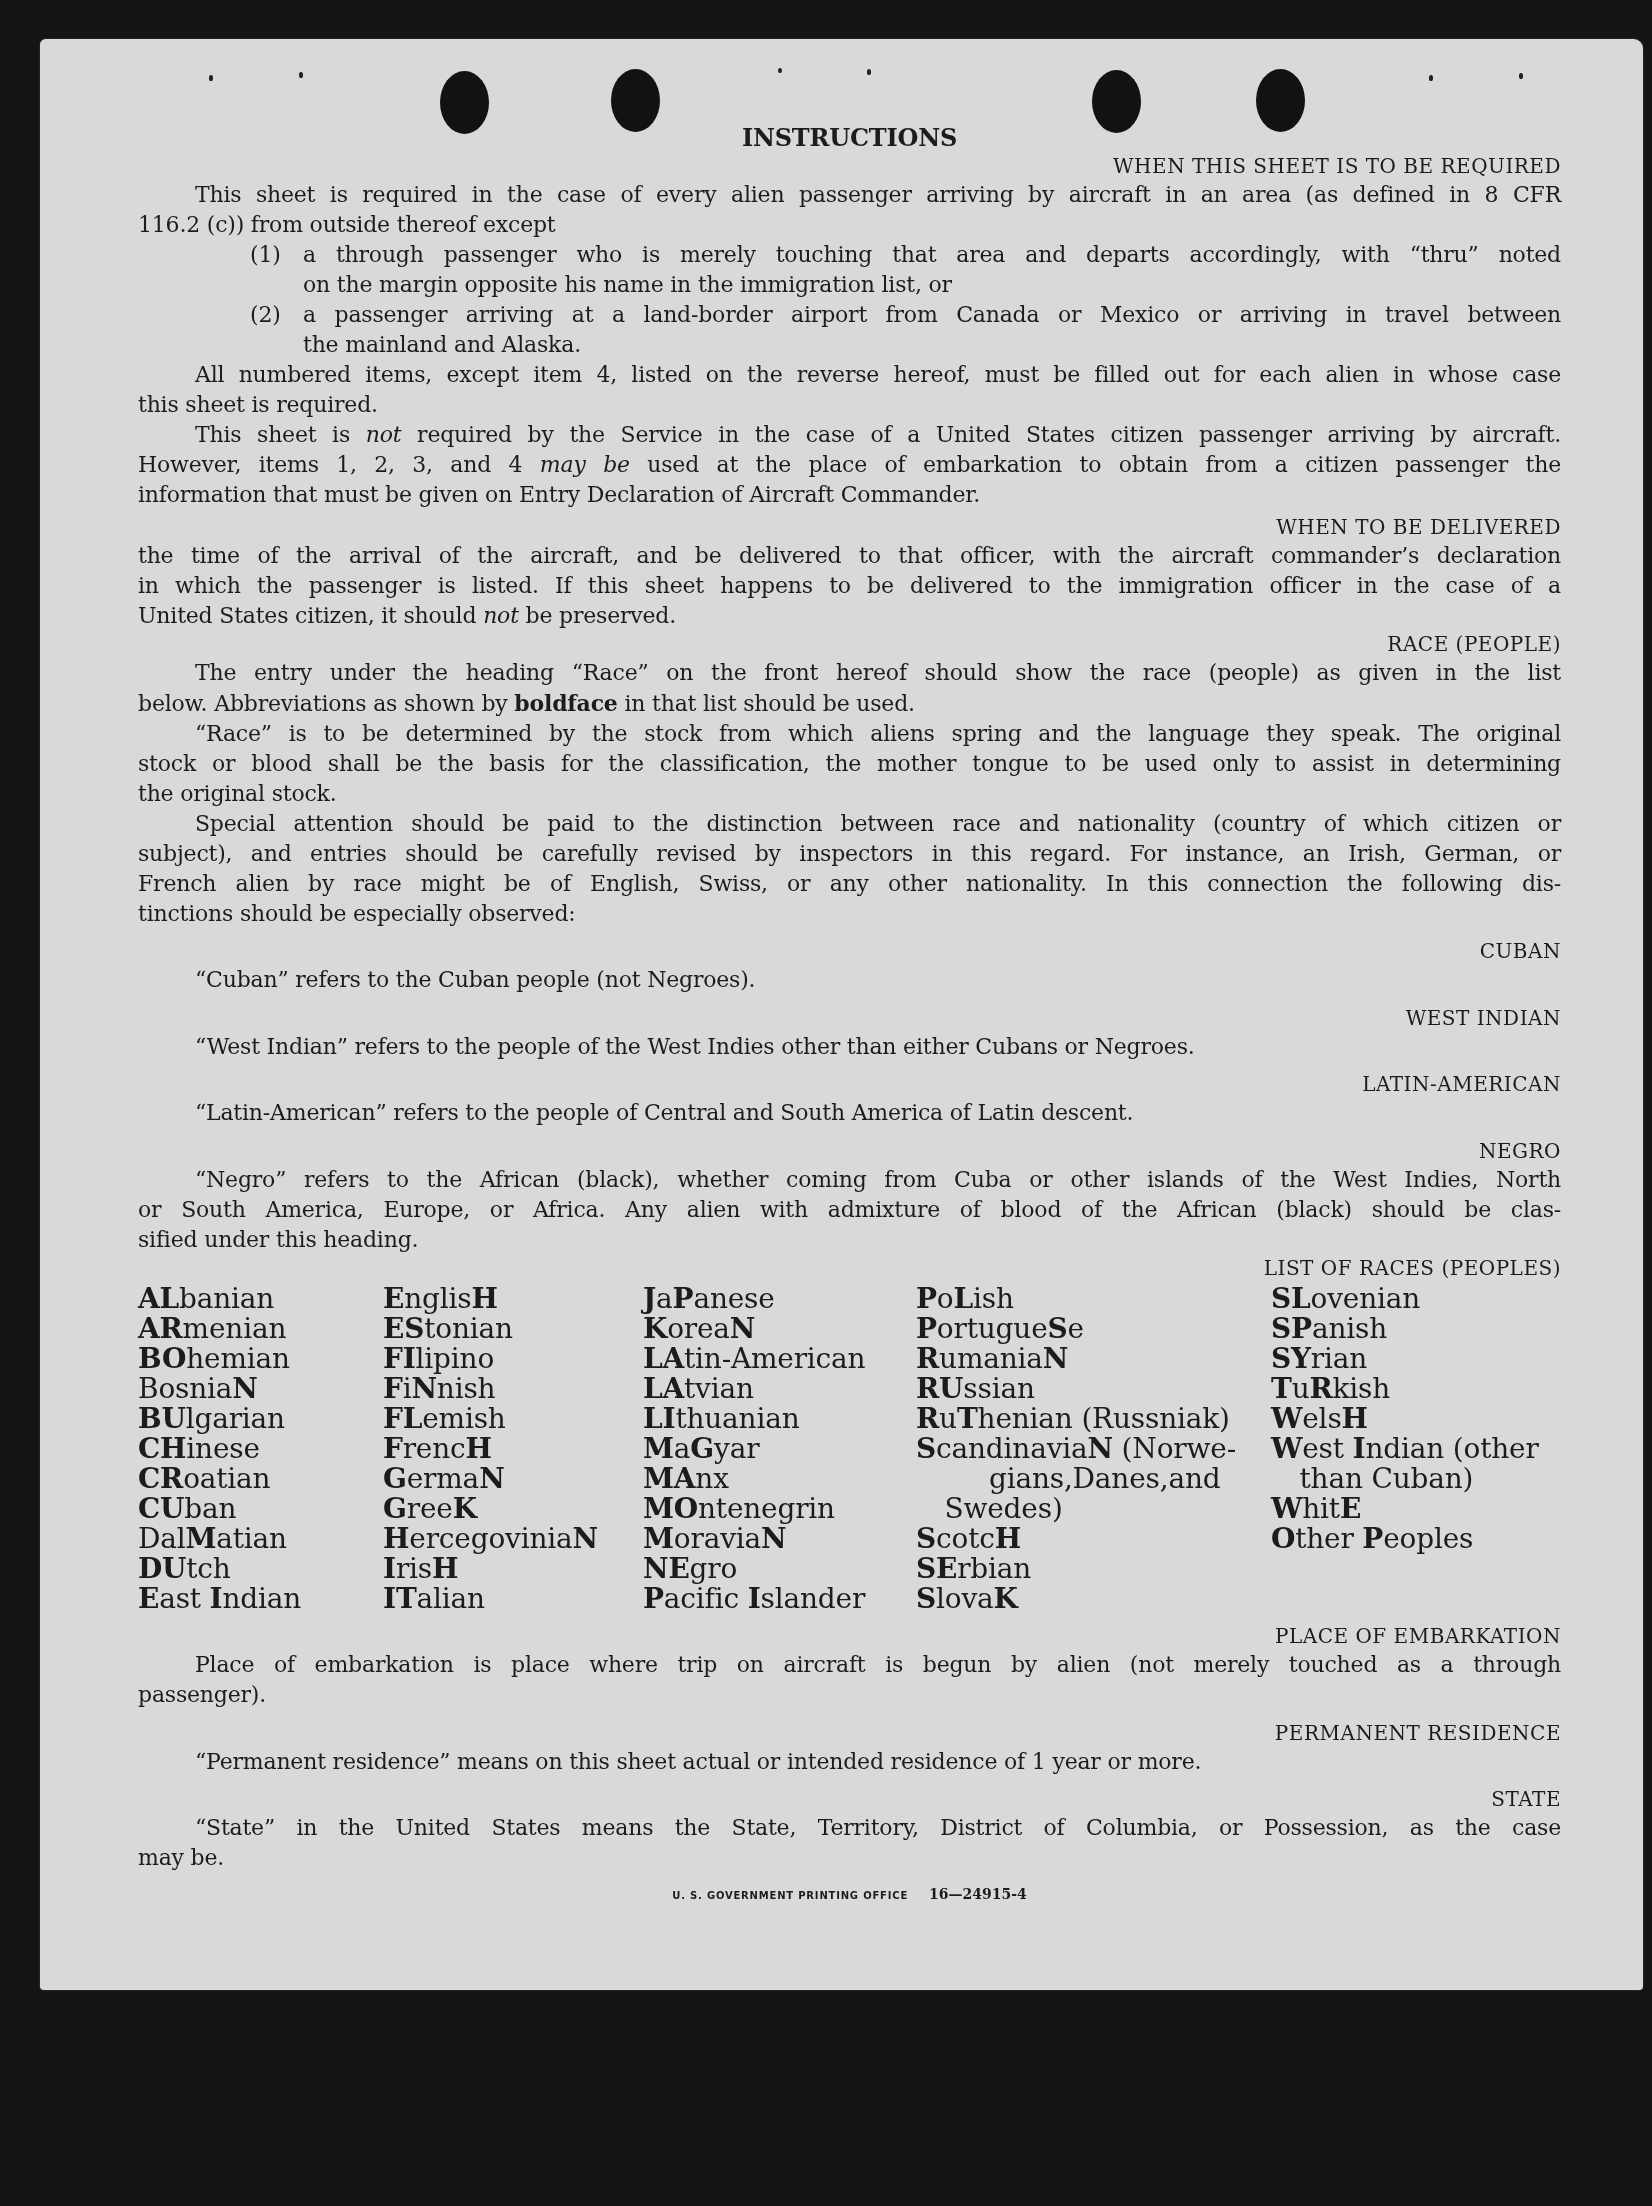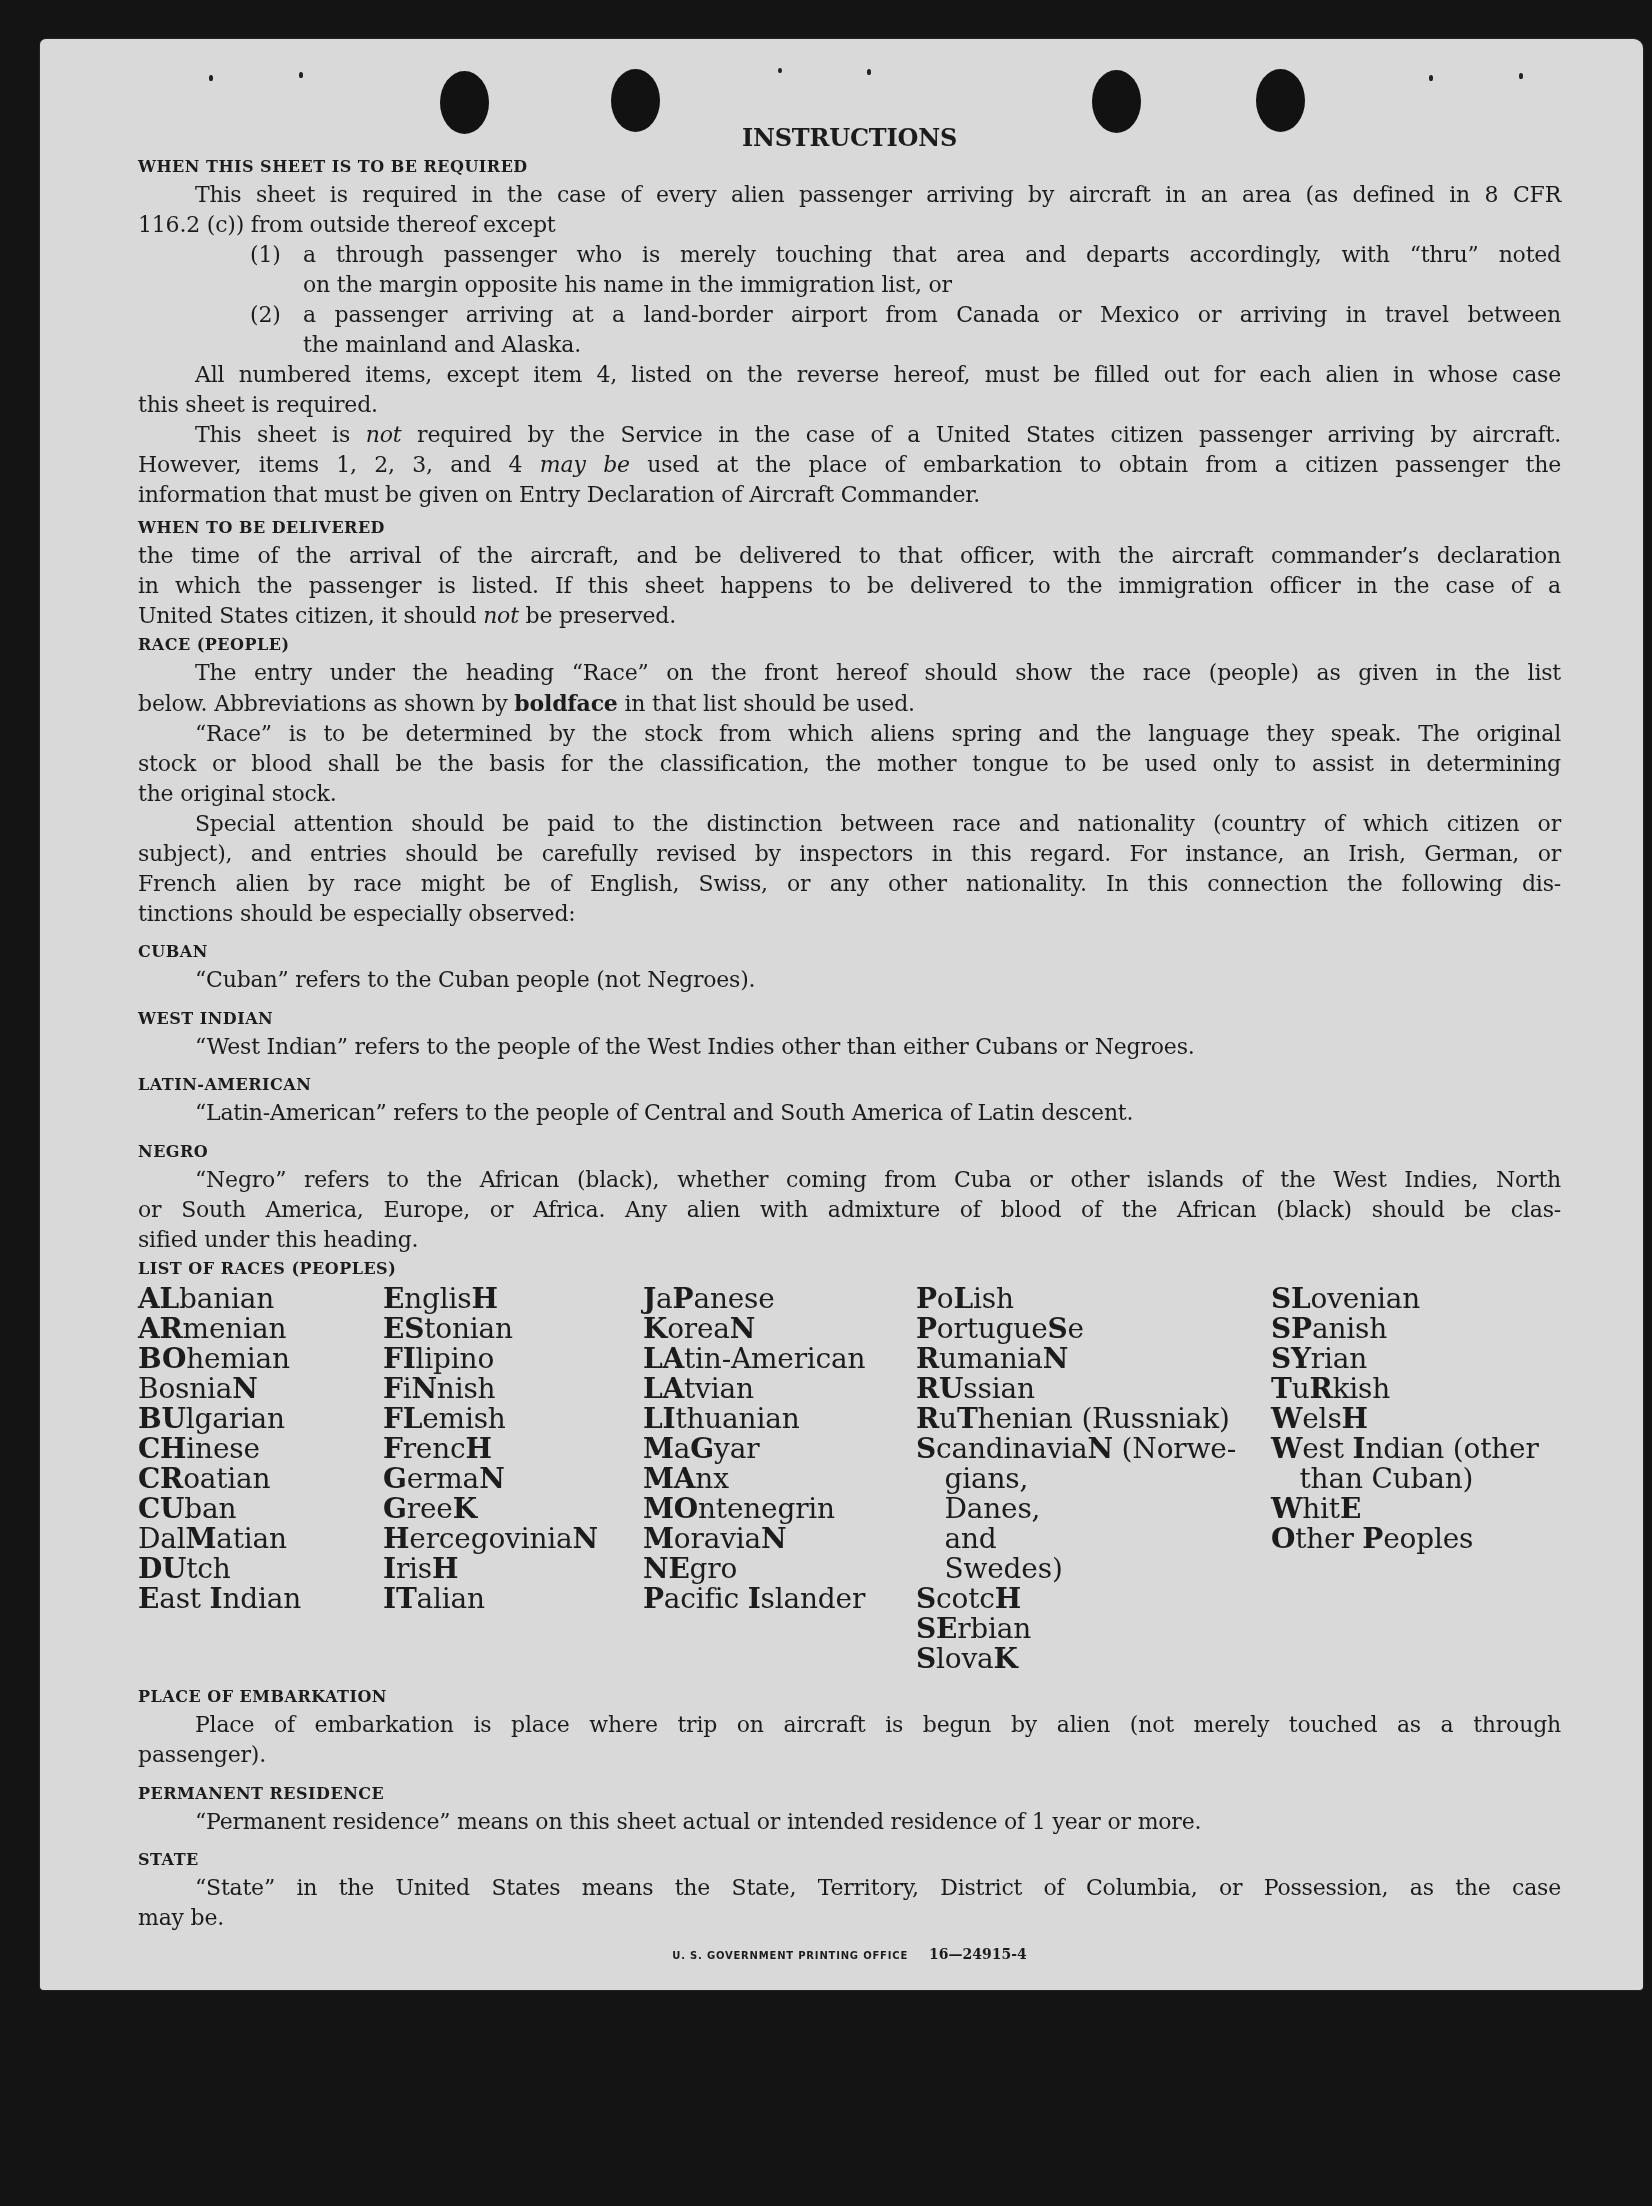--- a/index.html
+++ b/index.html
@@ -20,42 +20,42 @@
     background:#121212;
   }
   .speck { position:absolute; width:3.8px; height:5.7px; background:#222; border-radius:50%; }
   .content {
     position:absolute; left:98px; top:84px; width:1423px;
     font-size:22px; line-height:30px;
     letter-spacing:-0.2px;
   }
   .title { text-align:center; font-weight:bold; font-size:24px; line-height:30px; margin-top:0; }
   .head {
-    text-align:left; font-weight:bold; font-size:16px; line-height:27px;
+    text-align:right; font-weight:normal; font-size:20px; line-height:27px;
     letter-spacing:0.5px;
   }
   .head.gap { margin-top:9.5px; }
   p { margin:0; text-align:justify; text-align-last:left; }
   .ind { text-indent:57px; }
   .item { display:flex; margin-left:112px; }
   .item .num { width:53px; flex:none; }
   .item .txt { flex:1; text-align:justify; text-align-last:left; }
   .lines span.l { display:block; text-align:justify; text-align-last:justify; }
   .lines span.l.last { text-align-last:left; }
   .lines span.l.first { text-indent:57px; }
   i { }
   b { font-weight:bold; }
   .races {
     display:grid;
     grid-template-columns: 245px 260px 273px 355px 285px;
     margin-top:1.9px; font-size:28px; line-height:30px;
   }
   .races .col div { white-space:nowrap; }
   .races .col .cont { padding-left:28.5px; }
-  .races .col .wrapj { display:flex; justify-content:flex-start; width:276px;flex-direction:column; }
+  .races .col .wrapj { display:flex; justify-content:flex-end; width:276px; }
   .footer {
     text-align:center; font-family:"DejaVu Sans", sans-serif; font-weight:bold;
     font-size:10px; letter-spacing:0.8px; margin-top:11.4px; line-height:19px;
   }
   .footer .code { font-family:"DejaVu Serif", serif; font-size:14px; margin-left:21px; letter-spacing:0; }
 </style>
 </head>
 <body>
 
 <div class="paper">

